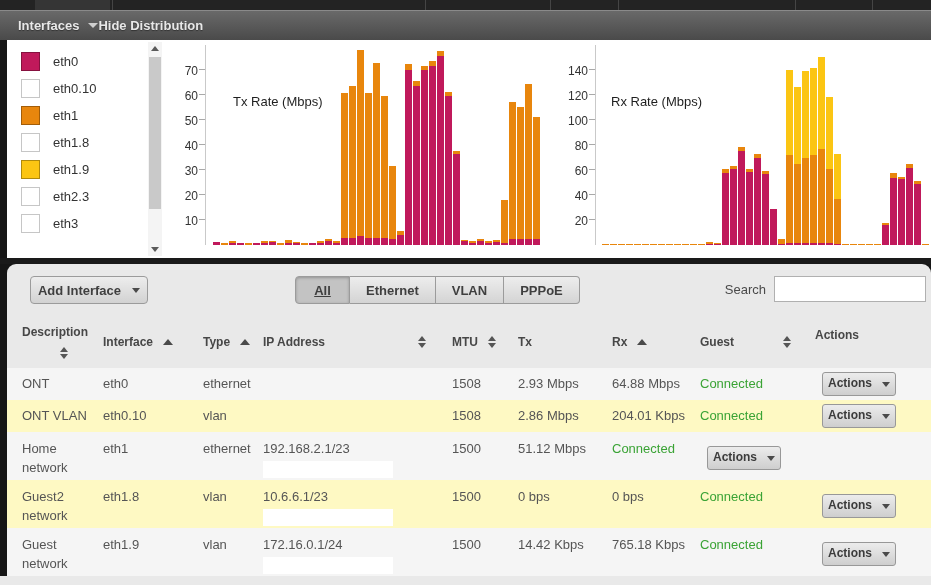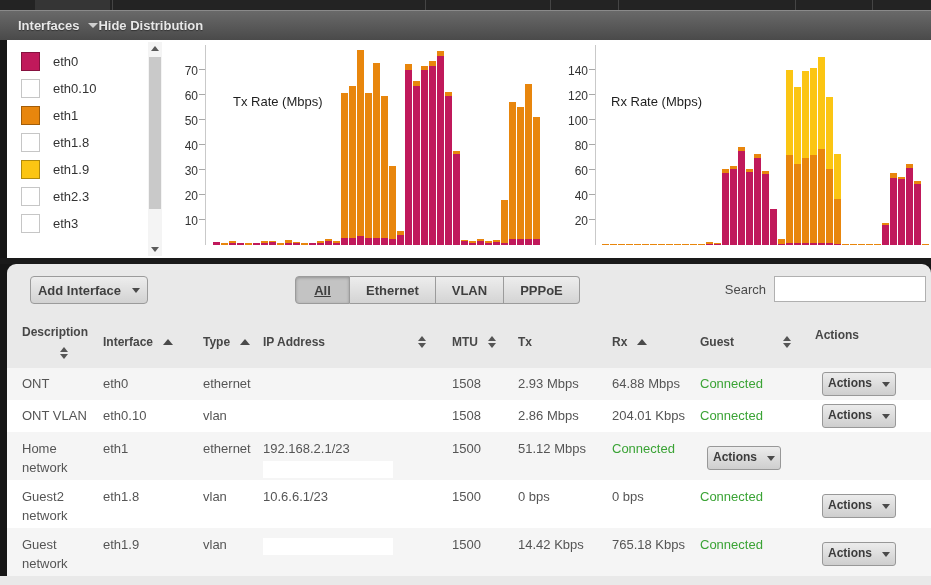--- a/index.html
+++ b/index.html
@@ -87,21 +87,21 @@
   .sort-both .dn{border-top:5px solid #555;}
   .hcell.col-desc{flex-direction:column;align-items:flex-start;justify-content:center;}
   .hcell.col-desc .sort-both{margin:8px 0 0 38px;}
   .hcell.col-ip{justify-content:space-between;padding-right:26px;}
   .hcell.col-status{justify-content:space-between;padding-right:24px;}
   .hcell.col-actions{align-self:start;padding-top:13px;}
 
   .tbody{position:absolute;top:104px;left:0;width:924px;}
   .trow{font-size:13px;color:#555;}
   .trow.light{background:#f5f5f5;}
-  .trow.dark{background:#ffffff;}
+  .trow.dark{background:#fef9c3;}
   .trow.row-s{height:32px;align-items:center;}
   .trow.row-l{height:48px;align-items:start;}
   .trow.row-l .cell{padding-top:8px;}
   .cell{line-height:1.45;}
   .cell-status{color:#3aa335;}
   .redacted{width:130px;height:17px;background:#ffffff;margin-top:2px;}
   .actions-btn{width:74px;height:24px;border:1px solid #989898;border-radius:3px;box-sizing:border-box;
                background:linear-gradient(#ececec,#cecece);color:#3c3c3c;font-size:12px;font-weight:bold;
                display:flex;align-items:center;justify-content:center;cursor:pointer;margin-left:7px;}
   .actions-btn .caret{width:0;height:0;border-left:4px solid transparent;border-right:4px solid transparent;
@@ -658,20 +658,21 @@
               <span>Actions</span>
               <span class="caret"></span>
             </div>
           </div>
         </div>
         <div class="trow row-l light">
           <div class="cell cell-description">Guest network</div>
           <div class="cell cell-interface">eth1.9</div>
           <div class="cell cell-type">vlan</div>
           <div class="cell cell-ip">
+            <div>172.16.0.1/24</div>
             <div class="redacted"></div>
           </div>
           <div class="cell cell-mtu">1500</div>
           <div class="cell cell-tx">14.42 Kbps</div>
           <div class="cell cell-rx">765.18 Kbps</div>
           <div class="cell cell-status">Connected</div>
           <div class="cell cell-actions">
             <div class="actions-btn">
               <span>Actions</span>
               <span class="caret"></span>

